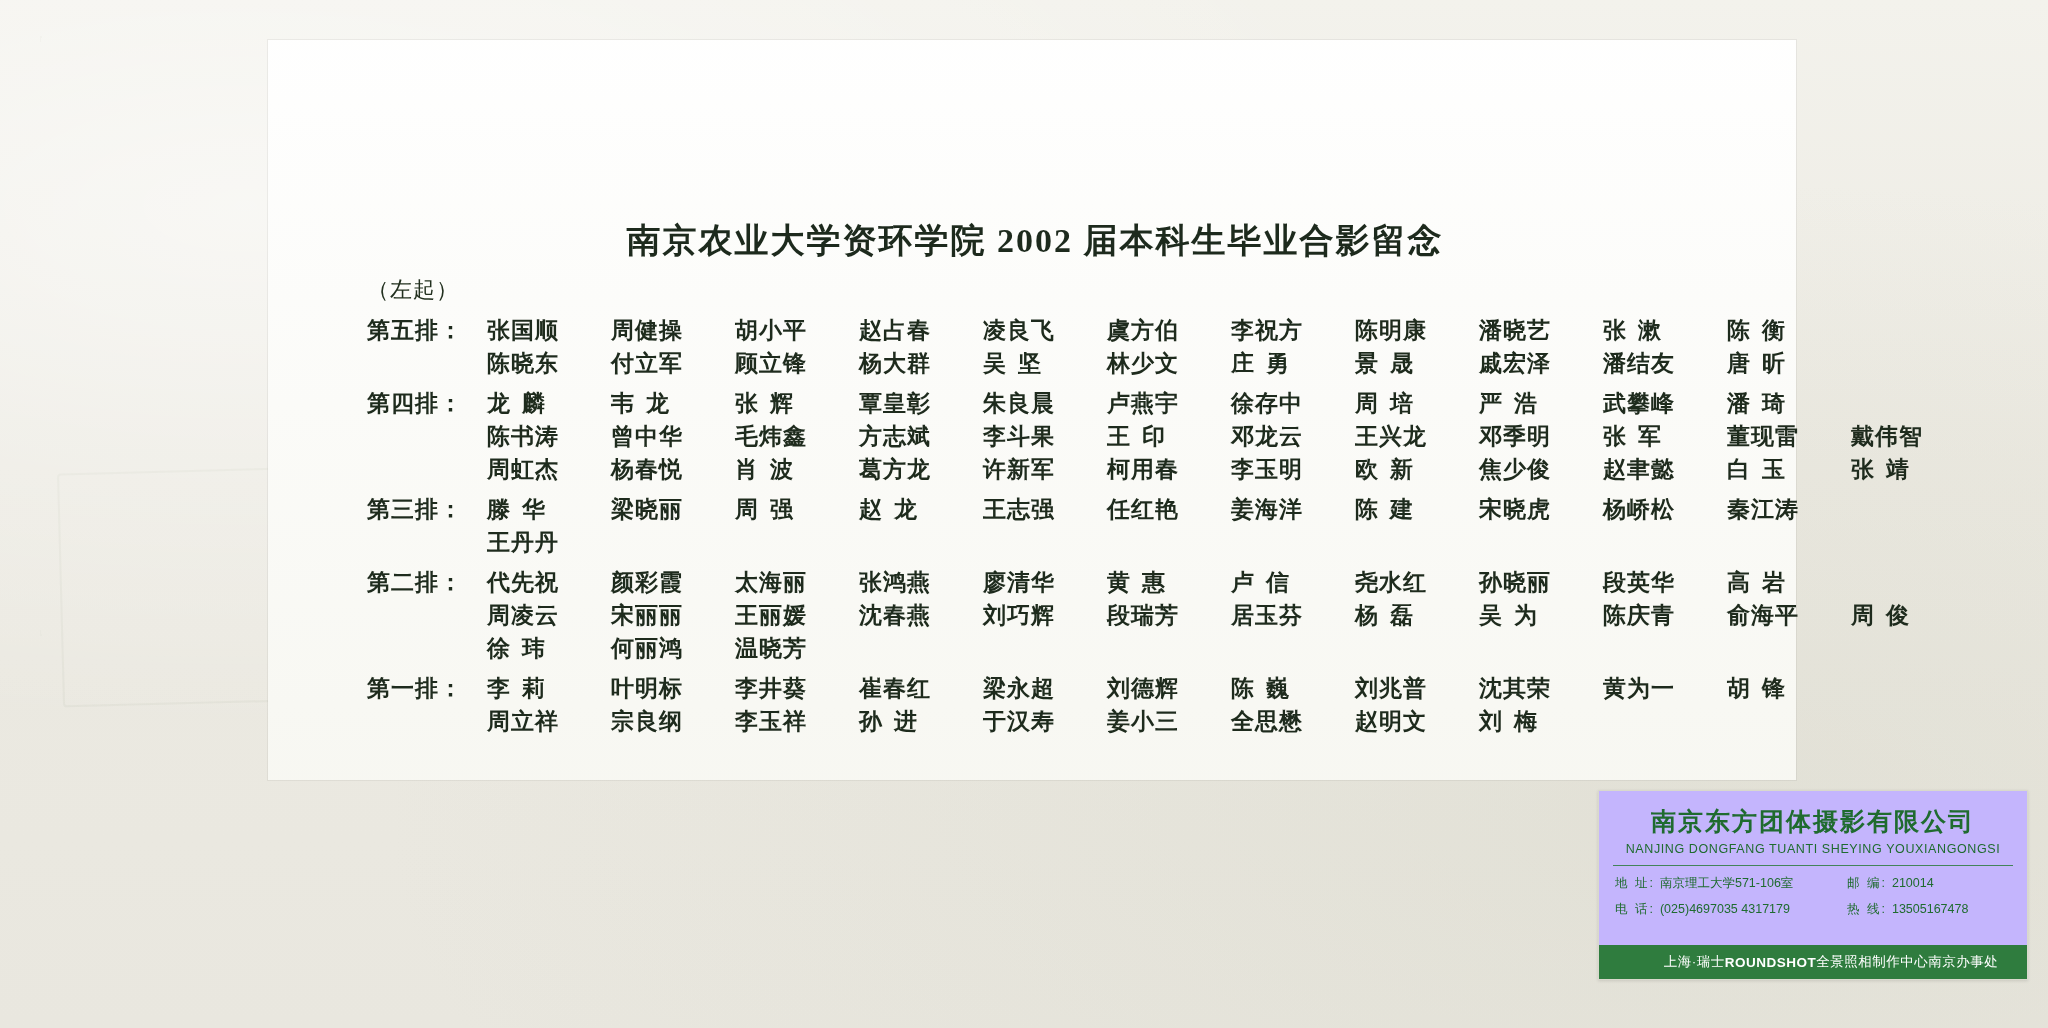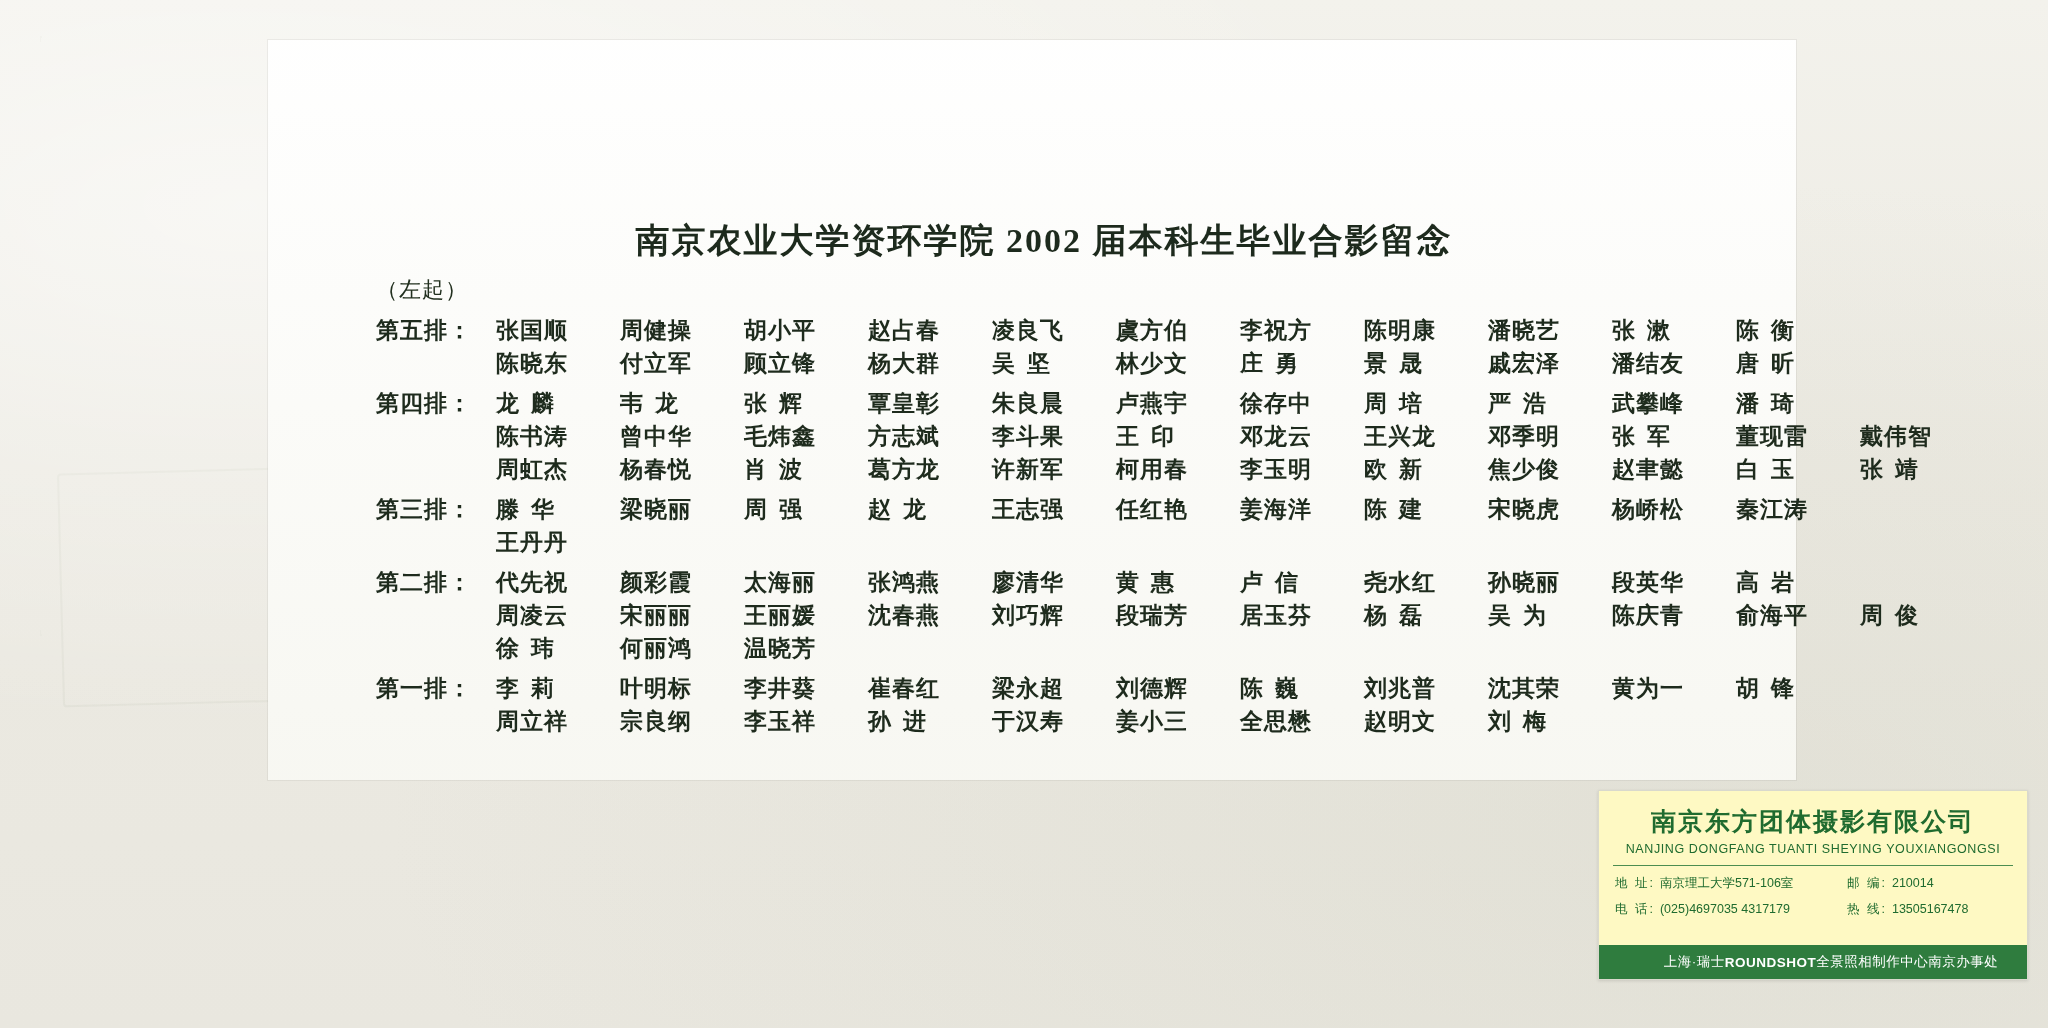--- a/index.html
+++ b/index.html
@@ -65,21 +65,21 @@
     box-shadow: 0 0 0 1px rgba(0,0,0,0.05);
   }
   .sheet-inner-tint {
     position: absolute;
     left: 0; top: 0; right: 0; bottom: 0;
     background: linear-gradient(180deg, rgba(255,255,255,0.9), rgba(246,246,240,0.75));
     pointer-events: none;
   }
   .content {
     position: absolute;
-    left: 12px; top: 0;
+    left: 3px; top: 0;
     width: 1528px; height: 740px;
   }
   .doc-title {
     position: absolute;
     left: 0; top: 178px;
     width: 1528px;
     text-align: center;
     font-family: "Liberation Serif", serif;
     font-weight: bold;
     font-size: 34px;
@@ -122,21 +122,21 @@
     letter-spacing: 1px;
   }
   .name.sp {
     letter-spacing: 12px;
   }
   
   .stamp-card {
     position: absolute;
     left: 1598px; top: 790px;
     width: 428px; height: 188px;
-    background: #fef9c3;
+    background: #c4b5fd;
     border: 1px solid #d9d9cd;
     box-shadow: 0 1px 3px rgba(0,0,0,0.12);
     overflow: hidden;
   }
   .stamp-company {
     margin-top: 14px;
     text-align: center;
     font-family: "Liberation Serif", serif;
     font-weight: bold;
     font-size: 25px;

